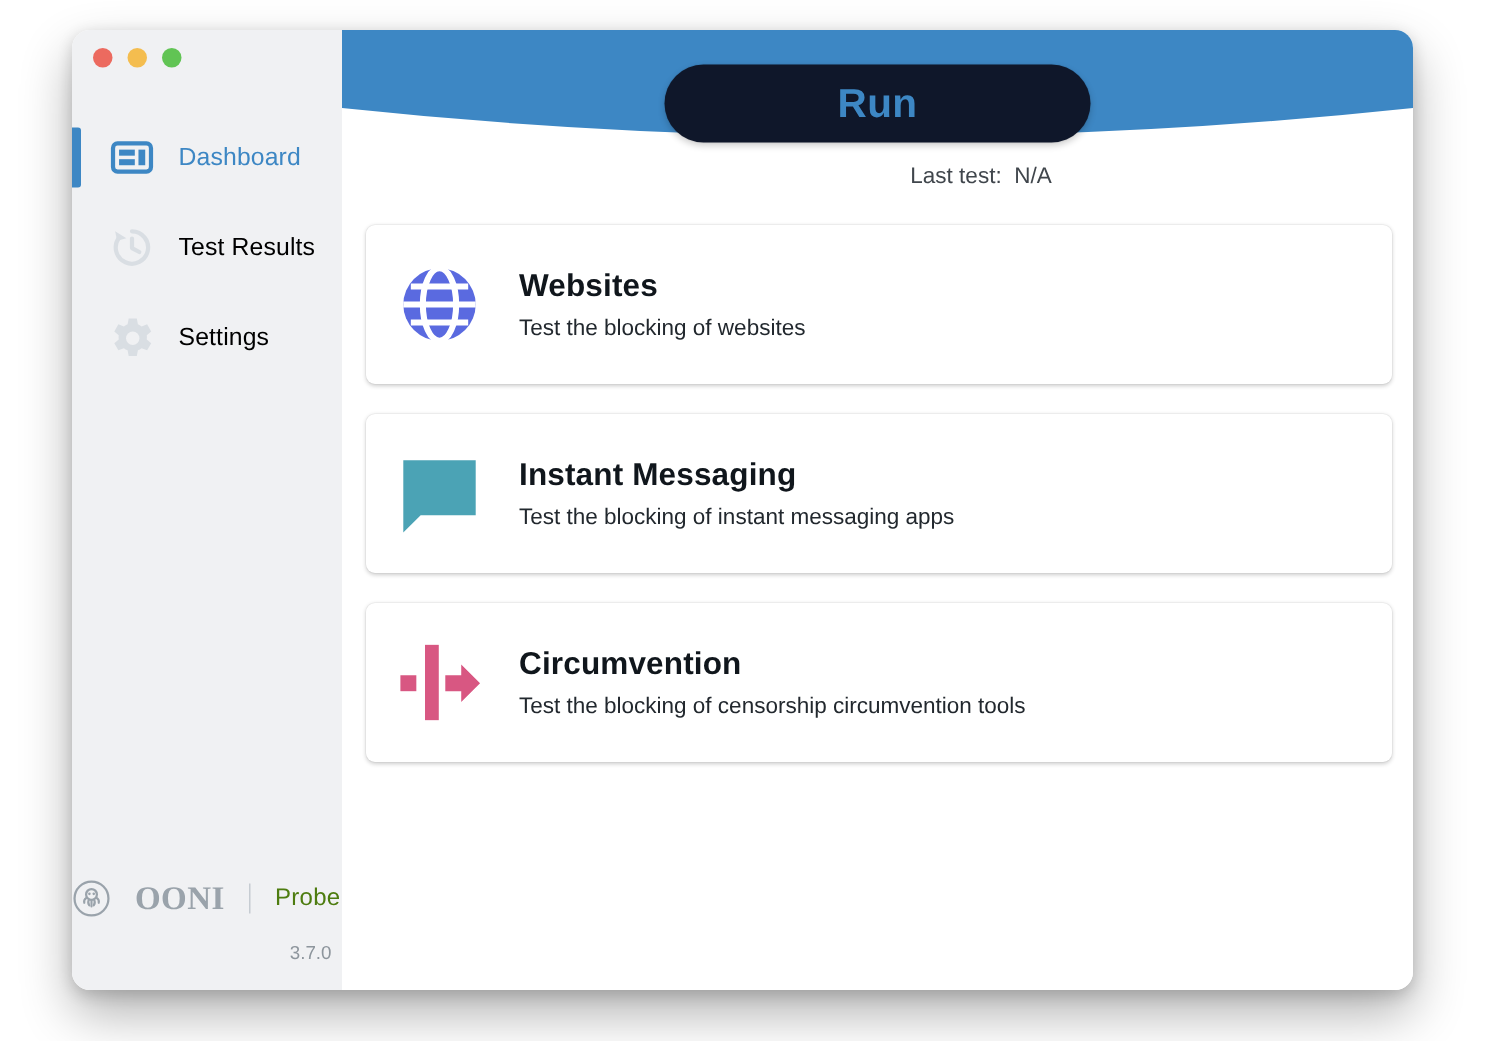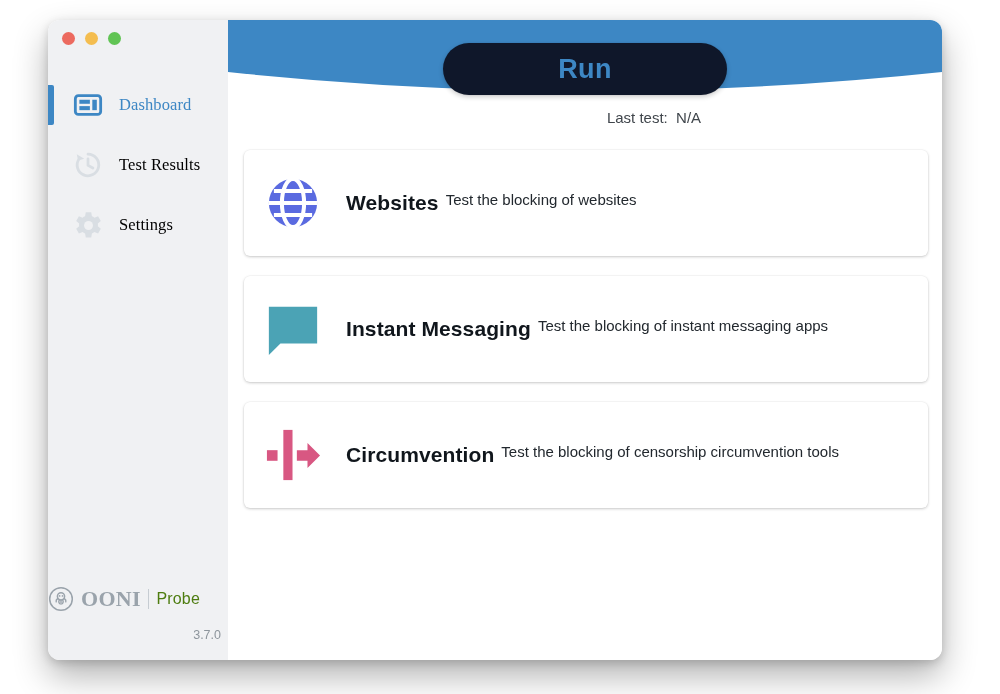--- a/index.html
+++ b/index.html
@@ -56,21 +56,20 @@
   }
   .light.red    { background: #ec6a5f; }
   .light.yellow { background: #f4bd4f; }
   .light.green  { background: #61c454; }
 
   .nav {
     position: absolute;
     left: 0;
     top: 55px;
     width: 100%;
-    font-family: Liberation Serif, serif;
   }
 
   .nav-item {
     position: relative;
     display: flex;
     align-items: center;
     height: 60px;
     padding-left: 24px;
     gap: 15px;
   }
@@ -102,21 +101,21 @@
     position: absolute;
     left: 0;
     bottom: 18px;
     width: 180px;
     padding-right: 1px;
     text-align: center;
   }
   .logo-row {
     display: flex;
     align-items: center;
-    justify-content: flex-start;
+    justify-content: space-between;
     gap: 7px;
   }
   .logo-mark { width: 26px; height: 26px; display:block; }
   .logo-ooni {
     font-family: "Liberation Serif", serif;
     font-weight: bold;
     font-size: 22px;
     color: #9aa3ab;
     letter-spacing: 0.3px;
   }
@@ -208,21 +207,21 @@
     cursor: pointer;
   }
 
   .card-icon {
     width: 58px; height: 58px;
     flex: 0 0 58px;
     display: flex;
     align-items: center;
     justify-content: center;
   }
-  .card-text { display: flex; gap: 7px; }
+  .card-text { display: flex; flex-direction: column; gap: 7px; }
   .card-title {
     font-size: 21px;
     font-weight: bold;
     color: #10161c;
     letter-spacing: 0.1px;
   }
   .card-desc {
     font-size: 15px;
     color: #22282e;
   }

